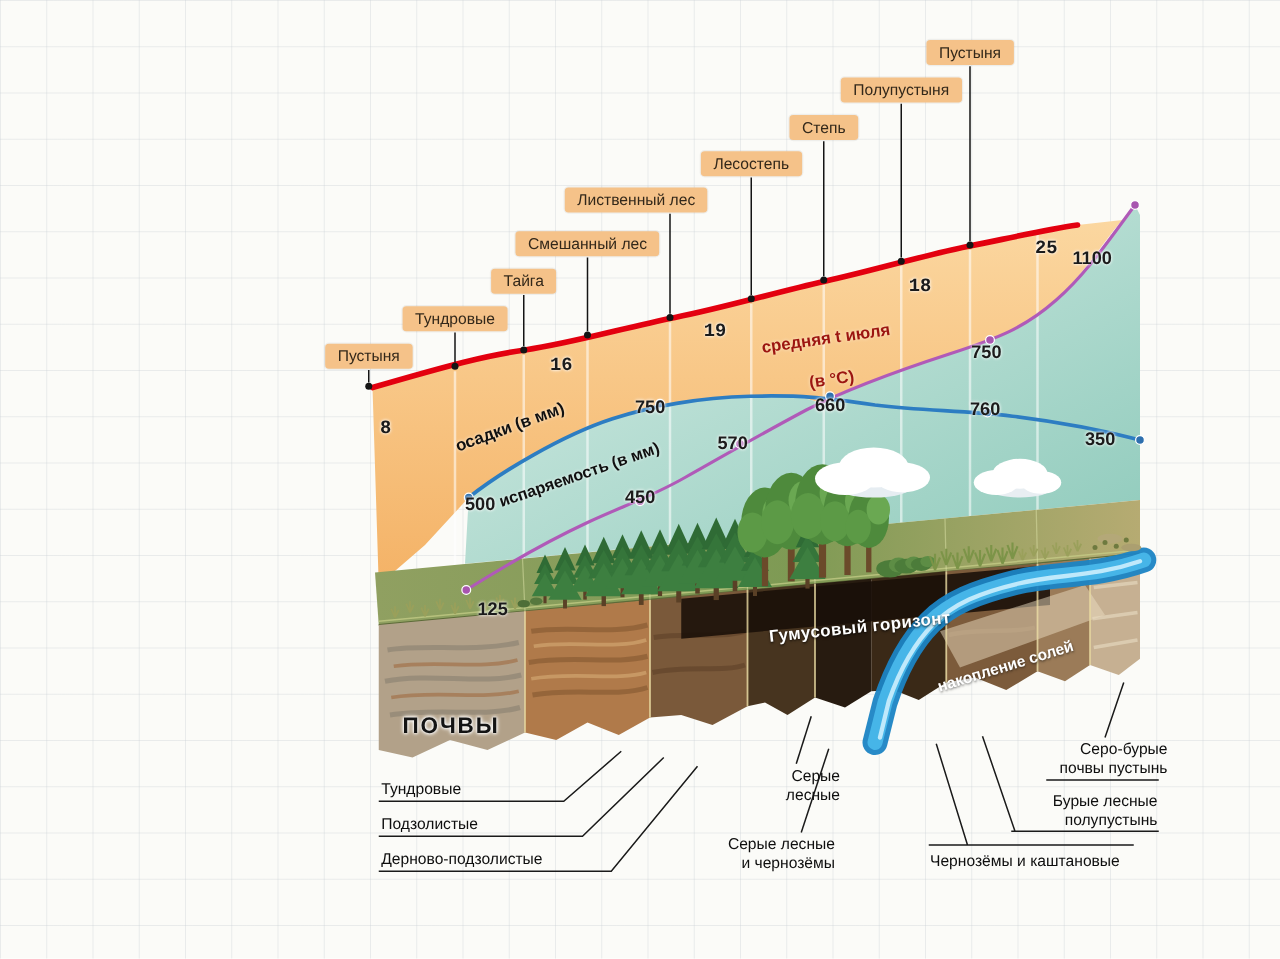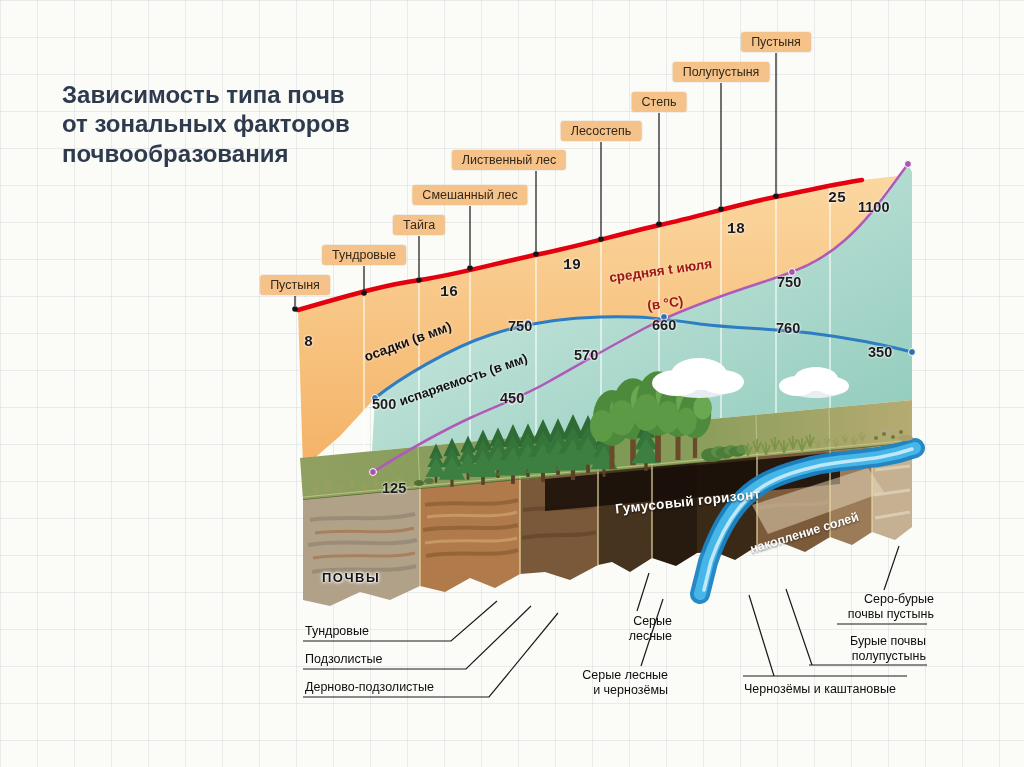--- a/index.html
+++ b/index.html
@@ -23,21 +23,21 @@
     text-shadow:0 0 3px rgba(255,255,255,.8);}
   .tname{color:#9c1510;text-align:center;white-space:pre-line;font-weight:bold;
     font-size:13.5px;line-height:1.2;transform:rotate(-8deg);
     text-shadow:0 0 3px rgba(255,255,255,.6);}
   .rot20{transform:rotate(-20deg);}
   .rot19{transform:rotate(-19deg);}
   .humus{color:#fff;font-weight:bold;font-size:13.5px;letter-spacing:.4px;
     transform:rotate(-6deg);text-shadow:0 1px 2px rgba(0,0,0,.75);white-space:nowrap;}
   .salts{color:#fff;font-weight:bold;font-size:12.5px;transform:rotate(-17deg);
     text-shadow:0 1px 2px rgba(0,0,0,.55);white-space:nowrap;}
-  .pochvy{font-weight:bold;font-size:13px;color:#141414;letter-spacing:1.5px;
+  .pochvy{font-weight:bold;font-size:18px;color:#141414;letter-spacing:1.5px;
     text-shadow:0 0 4px #fff,0 0 3px #fff,0 0 2px #fff;}
   .slabel{font-size:12.5px;color:#0e0e0e;white-space:pre-line;line-height:1.18;}
   .ctr{text-align:right;}
 </style>
 </head>
 <body>
 
 <div class="canvas">
 
 <svg class="scene" width="1024" height="767" viewBox="0 0 1024 767">
@@ -289,23 +289,20 @@
     <path d="M303,669 L466,669 L531,606"></path>
     <path d="M303,697 L489,697 L558,613"></path>
     <path d="M637,611 L649,573"></path>
     <path d="M641,666 L663,599"></path>
     <path d="M743,676 L907,676 M774,676 L749,595"></path>
     <path d="M809,665 L927,665 M812,665 L786,589"></path>
     <path d="M837,624 L927,624 M884,590 L899,546"></path>
   </g>
 </svg>
 
-<div class="abs title">Зависимость типа почв
-от зональных факторов
-почвообразования</div>
 
 <div class="abs zbox" style="left:295px;top:275px">Пустыня</div>
 <div class="abs zbox" style="left:364px;top:245px">Тундровые</div>
 <div class="abs zbox" style="left:419px;top:215px">Тайга</div>
 <div class="abs zbox" style="left:470px;top:185px">Смешанный лес</div>
 <div class="abs zbox" style="left:509px;top:150px">Лиственный лес</div>
 <div class="abs zbox" style="left:601px;top:121px">Лесостепь</div>
 <div class="abs zbox" style="left:659px;top:92px">Степь</div>
 <div class="abs zbox" style="left:721px;top:62px">Полупустыня</div>
 <div class="abs zbox" style="left:776px;top:32px">Пустыня</div>
@@ -339,18 +336,18 @@
 <div class="abs pochvy" style="left:322px;top:570px">ПОЧВЫ</div>
 
 <div class="abs slabel" style="left:305px;top:624px">Тундровые</div>
 <div class="abs slabel" style="left:305px;top:652px">Подзолистые</div>
 <div class="abs slabel" style="left:305px;top:680px">Дерново-подзолистые</div>
 <div class="abs slabel ctr" style="left:600px;top:614px;width:72px">Серые
 лесные</div>
 <div class="abs slabel ctr" style="left:556px;top:668px;width:112px">Серые лесные
 и чернозёмы</div>
 <div class="abs slabel" style="left:744px;top:682px">Чернозёмы и каштановые</div>
-<div class="abs slabel ctr" style="left:812px;top:634px;width:114px">Бурые почвы
+<div class="abs slabel ctr" style="left:812px;top:634px;width:114px">Бурые лесные
 полупустынь</div>
 <div class="abs slabel ctr" style="left:838px;top:592px;width:96px">Серо-бурые
 почвы пустынь</div>
 
 </div>
 
 </body></html>

